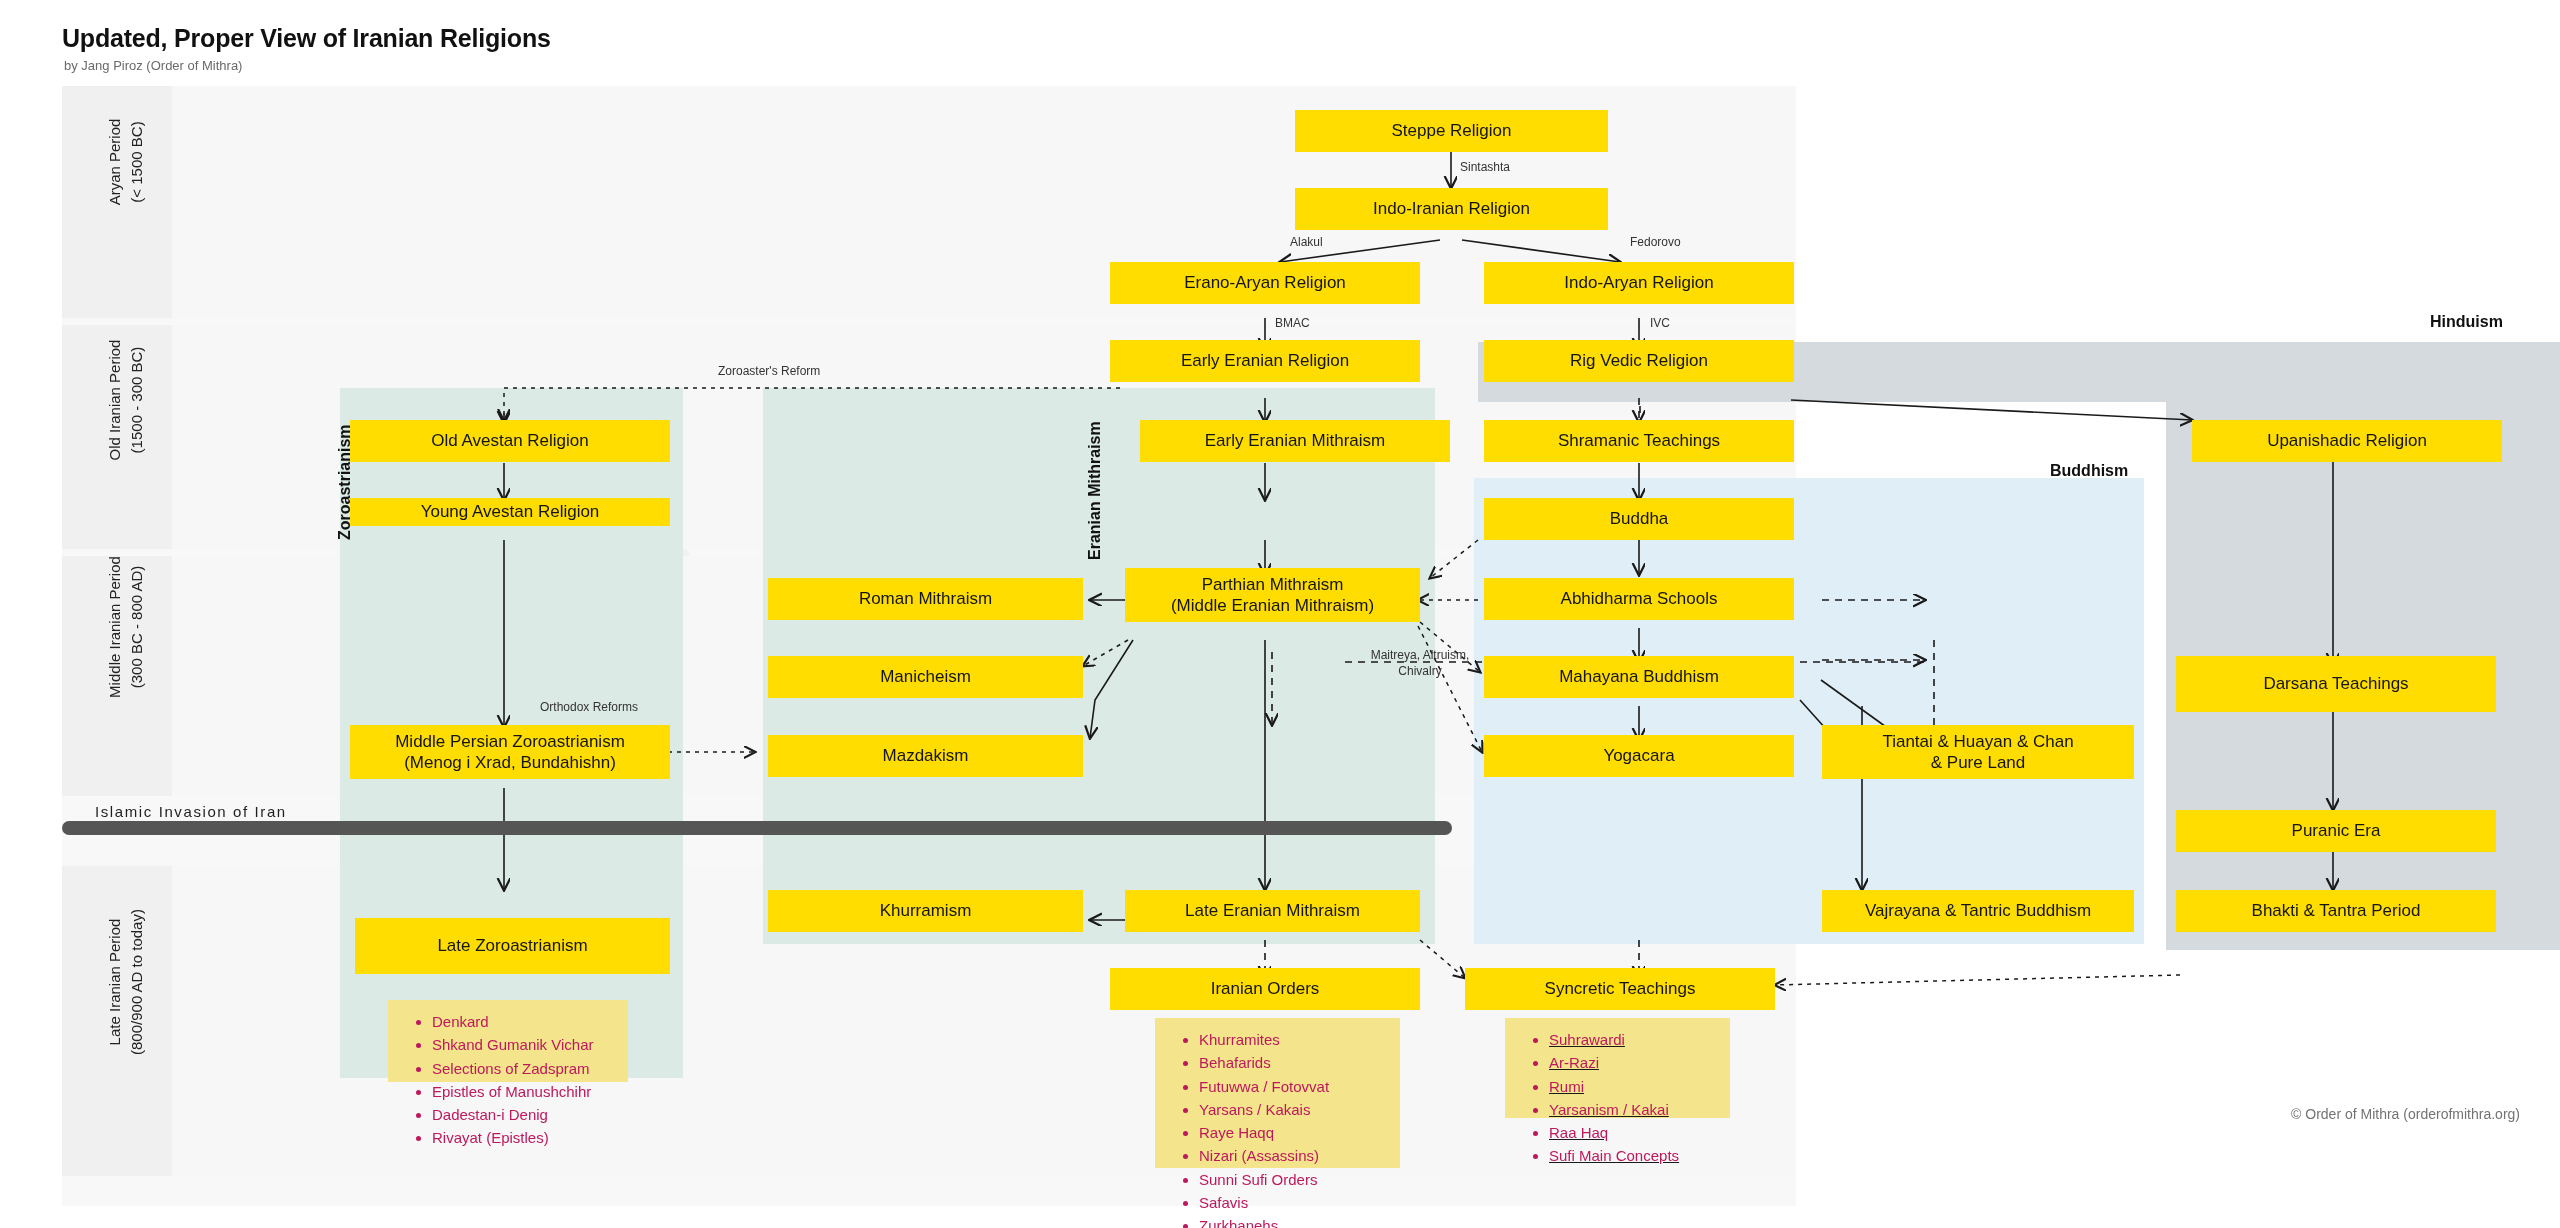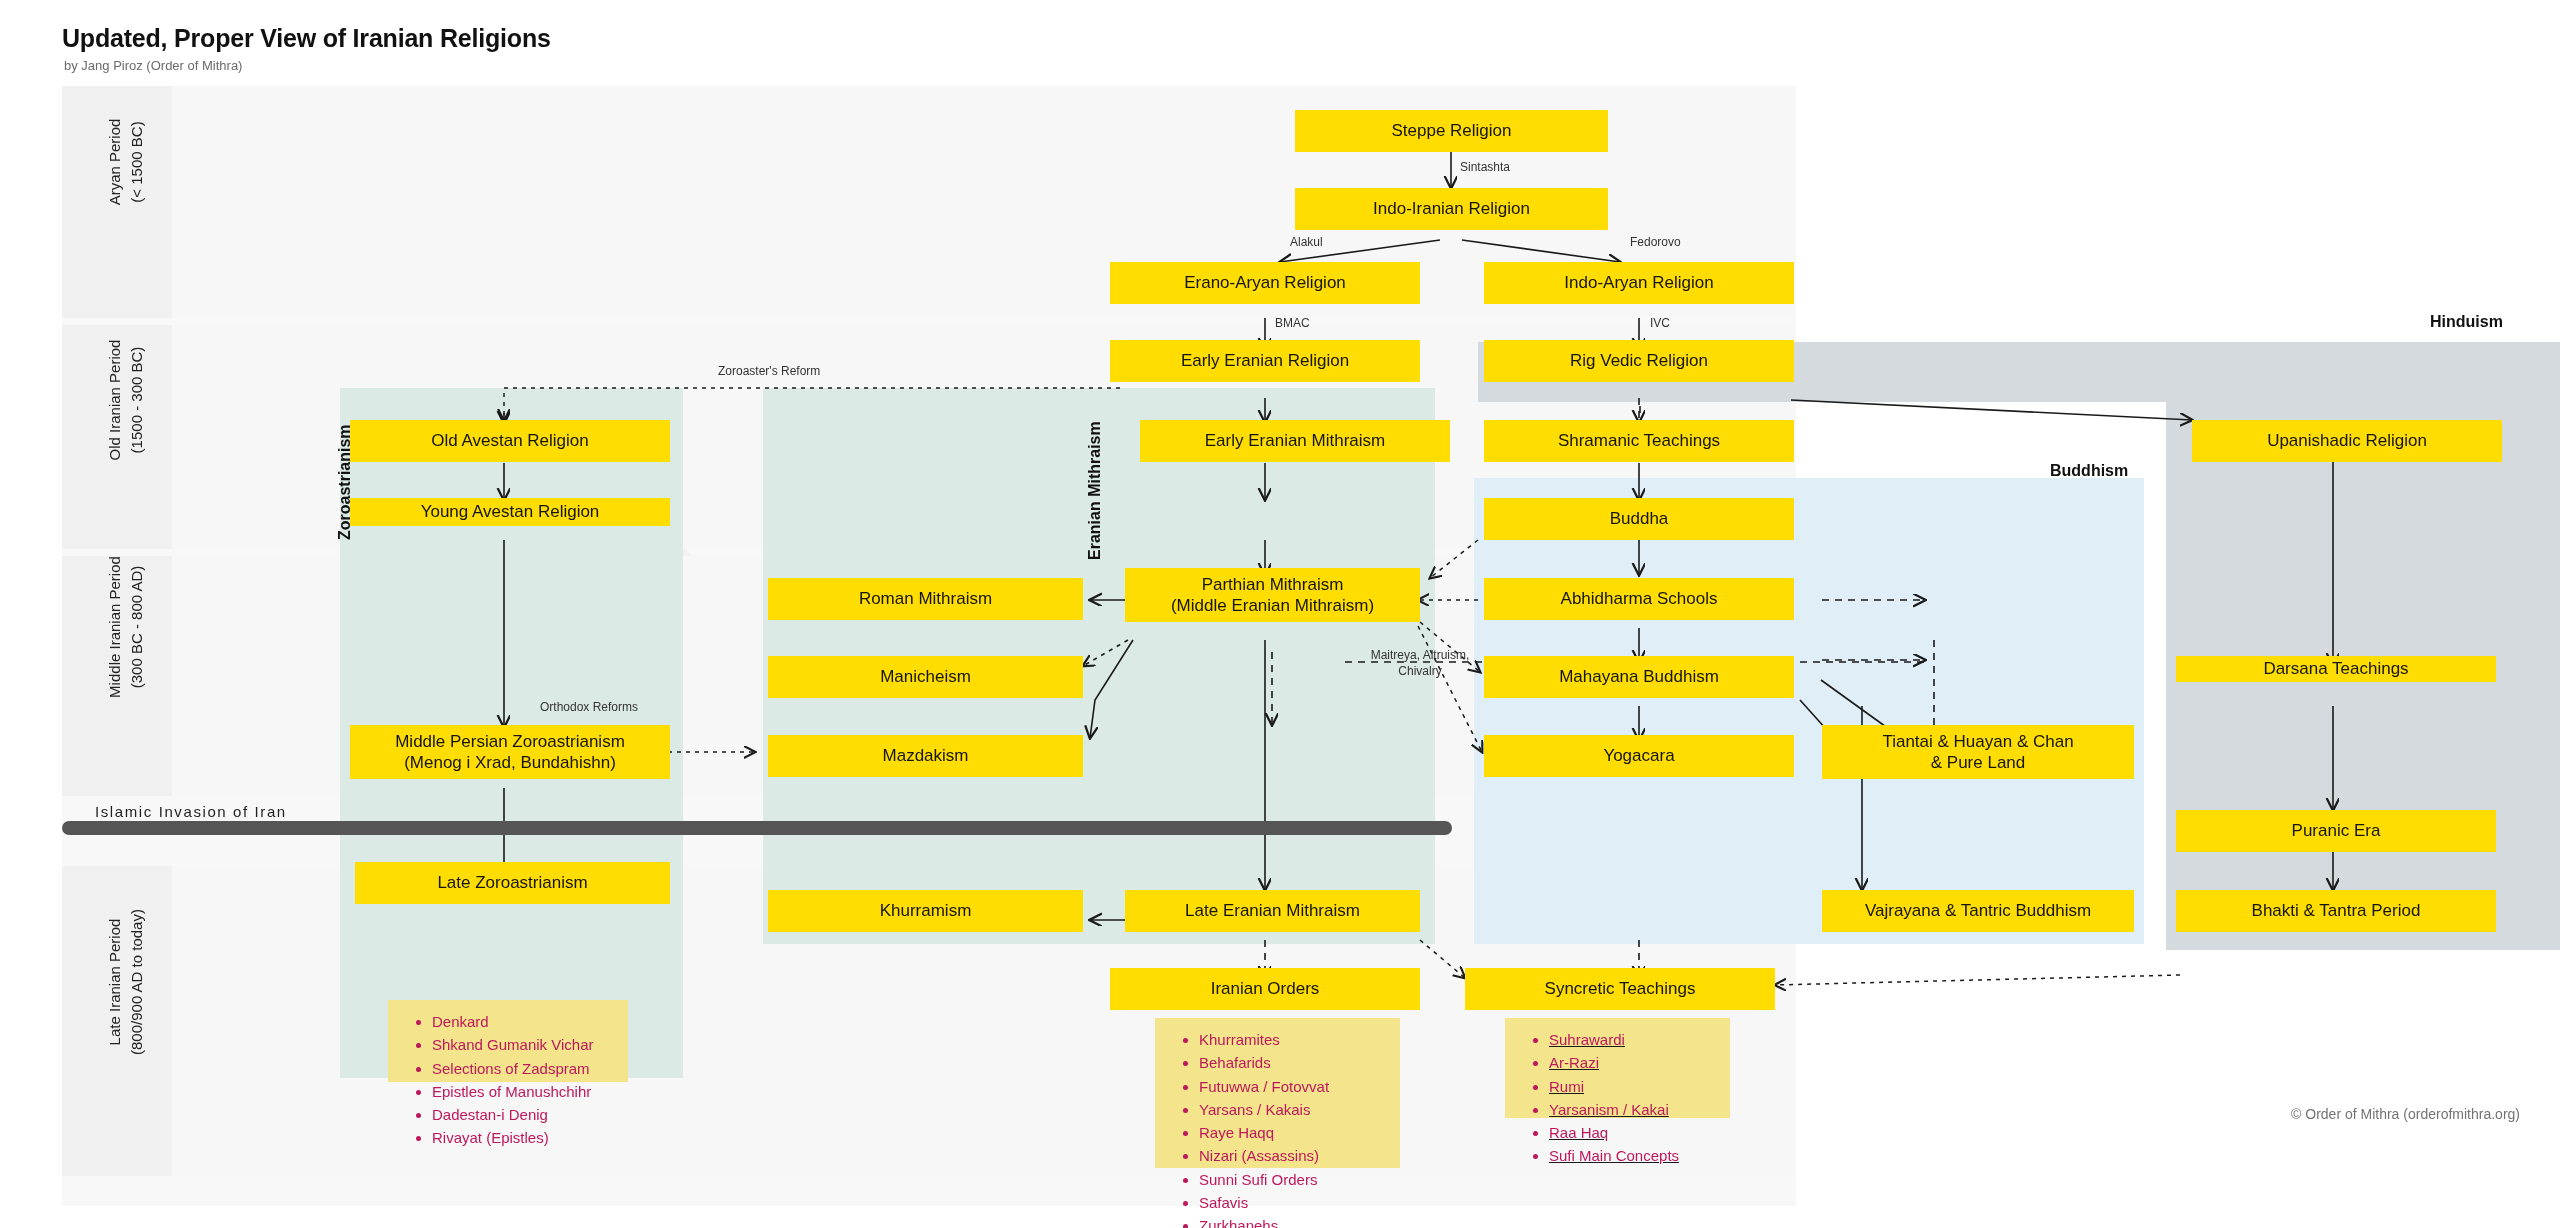--- a/index.html
+++ b/index.html
@@ -208,37 +208,37 @@
 
   <div class="node" style="left:768px;top:578px;width:315px;height:42px;">Roman Mithraism</div>
   <div class="node two" style="left:1125px;top:568px;width:295px;height:54px;flex-direction:column;">
     <span>Parthian Mithraism</span>
     <span>(Middle Eranian Mithraism)</span>
   </div>
   <div class="node" style="left:1484px;top:578px;width:310px;height:42px;">Abhidharma Schools</div>
 
   <div class="node" style="left:768px;top:656px;width:315px;height:42px;">Manicheism</div>
   <div class="node" style="left:1484px;top:656px;width:310px;height:42px;">Mahayana Buddhism</div>
-  <div class="node" style="left:2176px;top:656px;width:320px;height:26px;">Darsana Teachings</div>
+  <div class="node" style="left:2176px;top:656px;width:320px;height:56px;">Darsana Teachings</div>
 
   <div class="node two" style="left:350px;top:725px;width:320px;height:54px;flex-direction:column;">
     <span>Middle Persian Zoroastrianism</span>
     <span>(Menog i Xrad, Bundahishn)</span>
   </div>
   <div class="node" style="left:768px;top:735px;width:315px;height:42px;">Mazdakism</div>
   <div class="node" style="left:1484px;top:735px;width:310px;height:42px;">Yogacara</div>
   <div class="node two" style="left:1822px;top:725px;width:312px;height:54px;flex-direction:column;">
     <span>Tiantai &amp; Huayan &amp; Chan</span>
     <span>&amp; Pure Land</span>
   </div>
 
   <div class="node" style="left:2176px;top:810px;width:320px;height:42px;">Puranic Era</div>
   <div class="node" style="left:1822px;top:890px;width:312px;height:42px;">Vajrayana &amp; Tantric Buddhism</div>
 
-  <div class="node" style="left:355px;top:862px;width:315px;height:42px;">Late Zoroastrianism</div>
+  <div class="node" style="left:355px;top:918px;width:315px;height:56px;">Late Zoroastrianism</div>
   <div class="node" style="left:768px;top:890px;width:315px;height:42px;">Khurramism</div>
   <div class="node" style="left:1125px;top:890px;width:295px;height:42px;">Late Eranian Mithraism</div>
   <div class="node" style="left:2176px;top:890px;width:320px;height:42px;">Bhakti &amp; Tantra Period</div>
 
   <div class="node" style="left:1110px;top:968px;width:310px;height:42px;">Iranian Orders</div>
   <div class="node" style="left:1465px;top:968px;width:310px;height:42px;">Syncretic Teachings</div>
 
   <div class="sublist" style="left:388px;top:1000px;width:240px;height:82px;">
     <ul>
         <li>Denkard</li>

